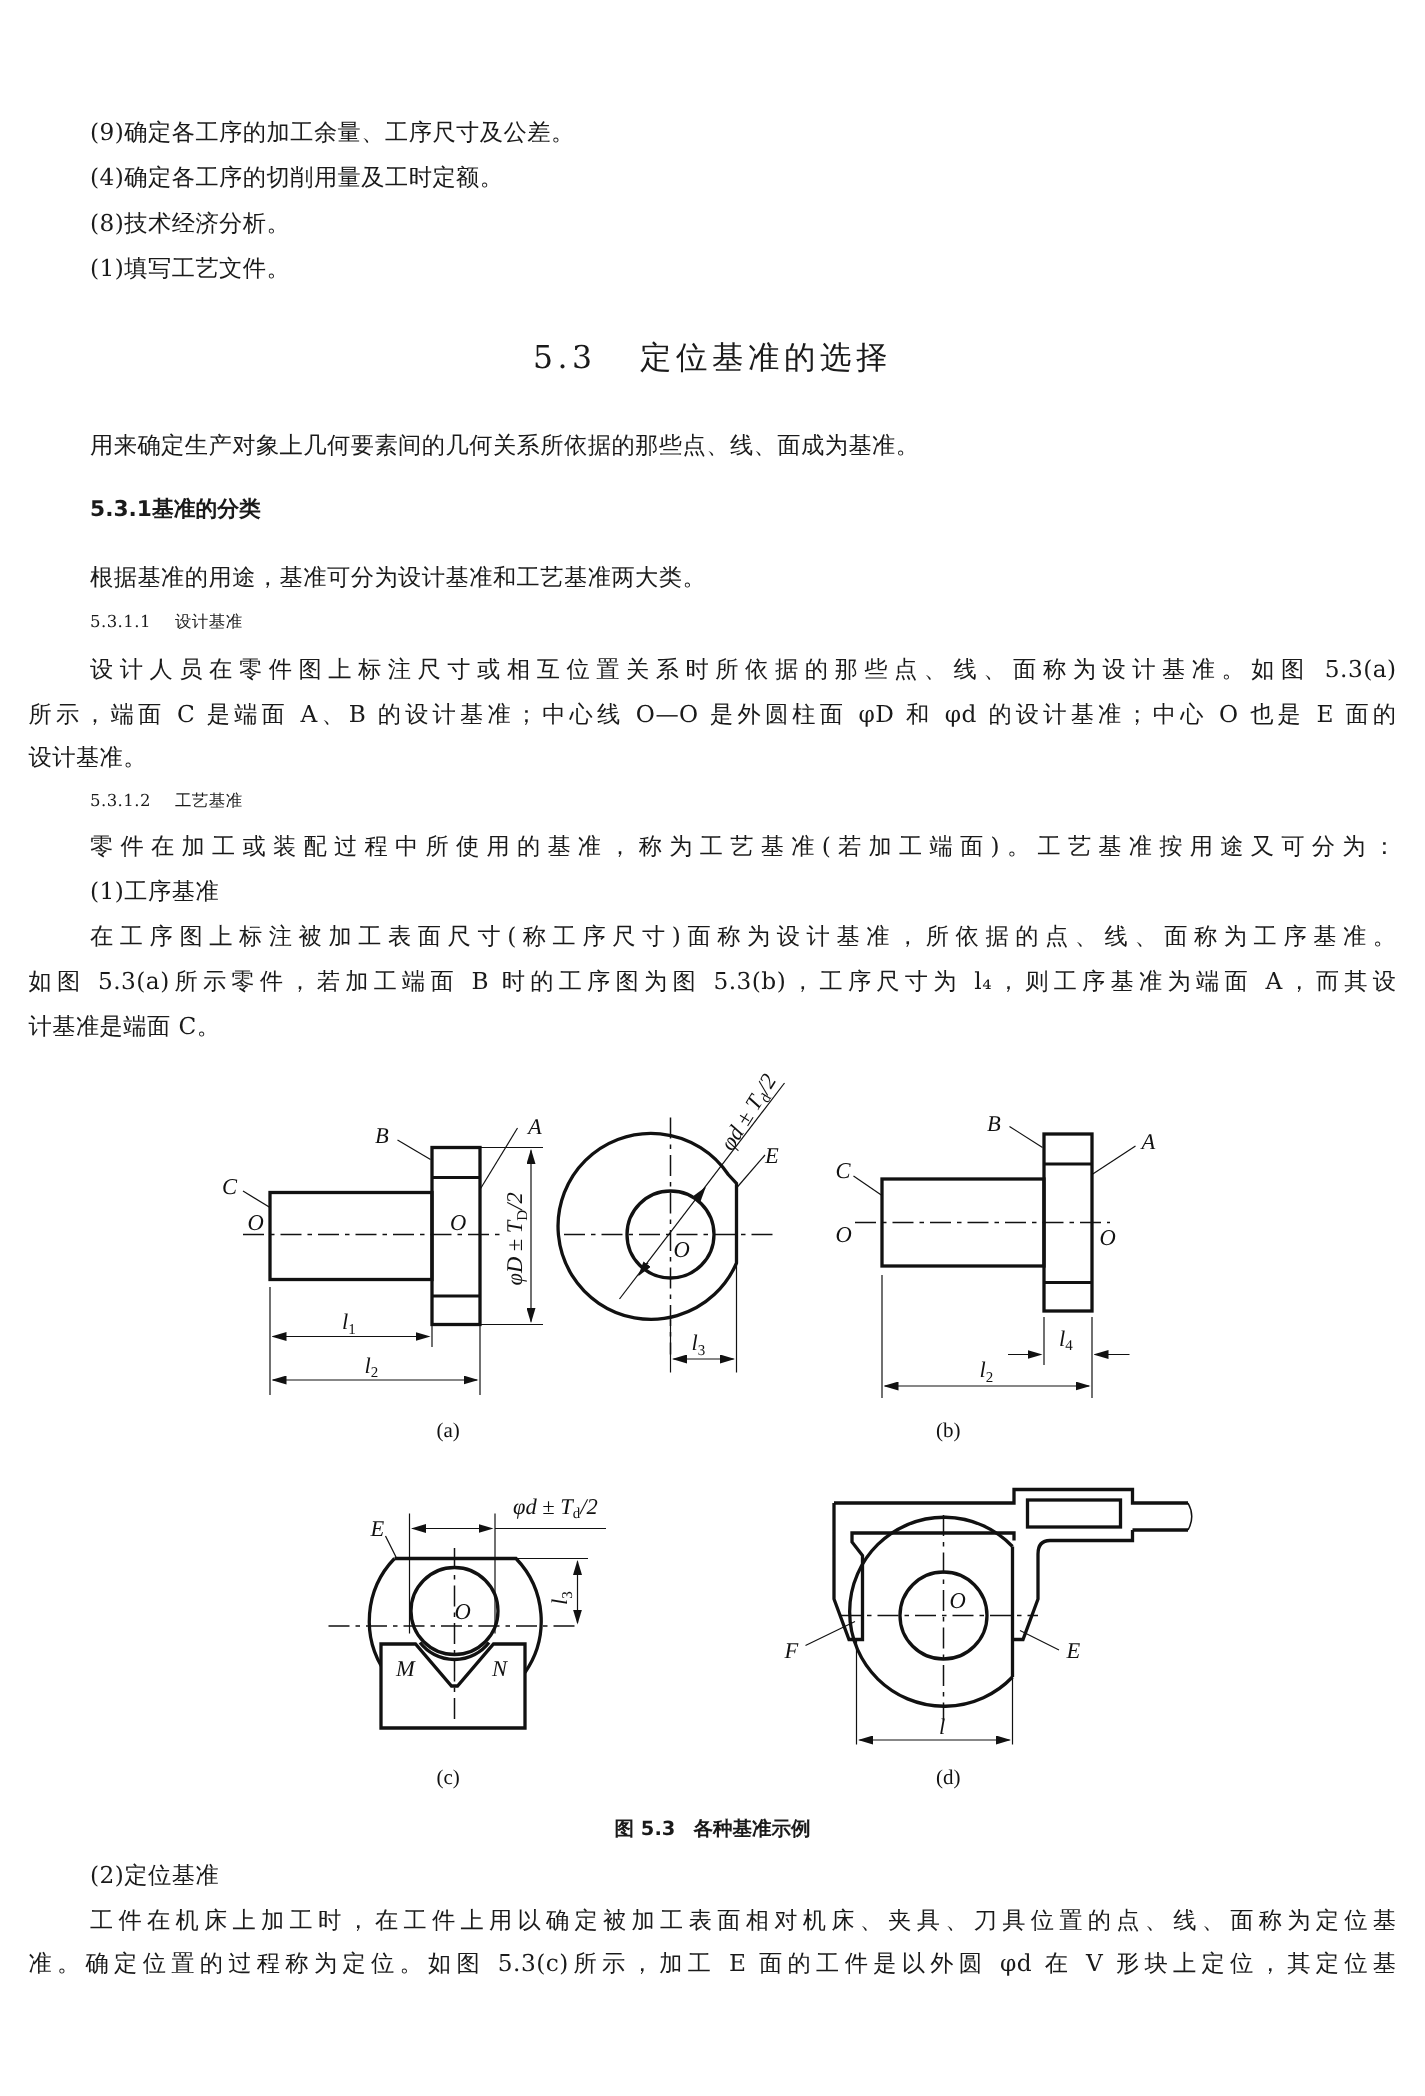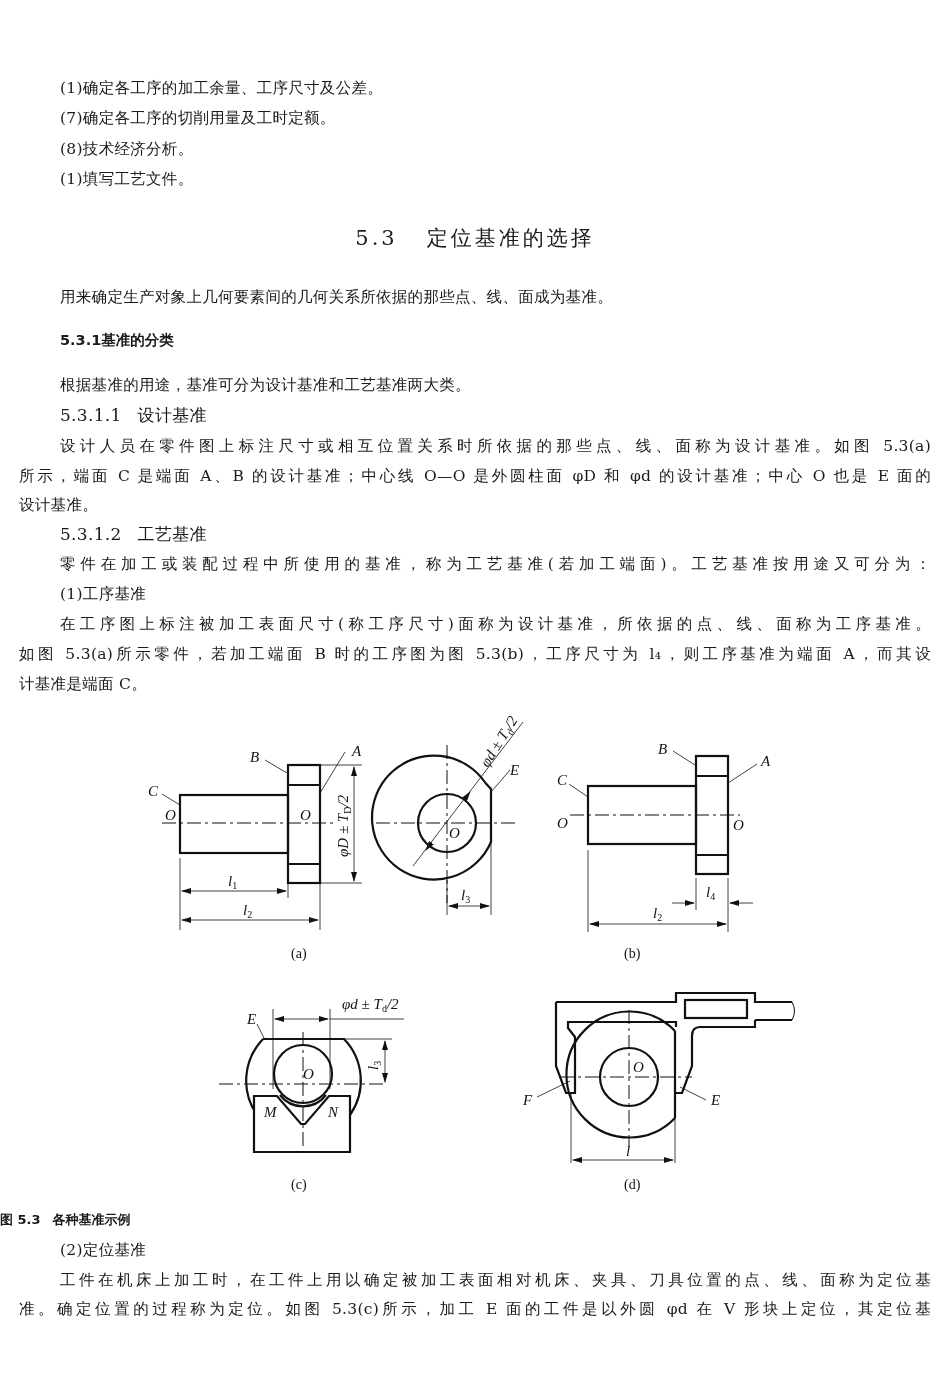--- a/index.html
+++ b/index.html
@@ -17,39 +17,39 @@
   .sec-title {
     position: absolute; top: 224px; left: 0; width: 950px; text-align: center;
     font-size: 21px; letter-spacing: 3px; line-height: 28px;
   }
   .sub-title {
     position: absolute; top: 330px; left: 60px;
     font-family: "DejaVu Sans", "Liberation Sans", sans-serif;
     font-weight: bold; font-size: 14.5px; line-height: 20px;
   }
   .sub-title .num { }
-  .small-h { font-size: 17px; }
+  .small-h { font-size: 11px; }
   .small-h .num { margin-right: 16px; }
   .figure { position: absolute; left: 0; top: 700px; width: 950px; height: 510px; }
   .fig-caption {
-    position: absolute; top: 1211px; left: 0; width: 950px; 
+    position: absolute; top: 1211px; left: 0; width: 950px; text-align: center;
     font-family: "DejaVu Sans", "Liberation Sans", sans-serif;
     font-weight: bold; font-size: 13px; line-height: 18px;
   }
   .fig-caption .num { margin-right: 12px; }
   svg text { font-family: "Liberation Serif", serif; }
   .lbl { font-style: italic; font-size: 15px; }
   .sub { font-size: 10px; font-style: normal; }
   .cap { font-size: 14px; font-style: normal; }
 </style>
 </head>
 <body>
 
-<div class="line ind" style="top:78px">(1)确定各工序的加工余量、工序尺寸及公差。</div>
-<div class="line ind" style="top:108px">(7)确定各工序的切削用量及工时定额。</div>
+<div class="line ind" style="top:78px">(9)确定各工序的加工余量、工序尺寸及公差。</div>
+<div class="line ind" style="top:108px">(4)确定各工序的切削用量及工时定额。</div>
 <div class="line ind" style="top:139px">(8)技术经济分析。</div>
 <div class="line ind" style="top:169px">(1)填写工艺文件。</div>
 
 <div class="sec-title">
   <span>5.3</span>&nbsp;&nbsp;&nbsp;<span>定位基准的选择</span>
 </div>
 
 <div class="line ind" style="top:287px">用来确定生产对象上几何要素间的几何关系所依据的那些点、线、面成为基准。</div>
 
 <div class="sub-title">

